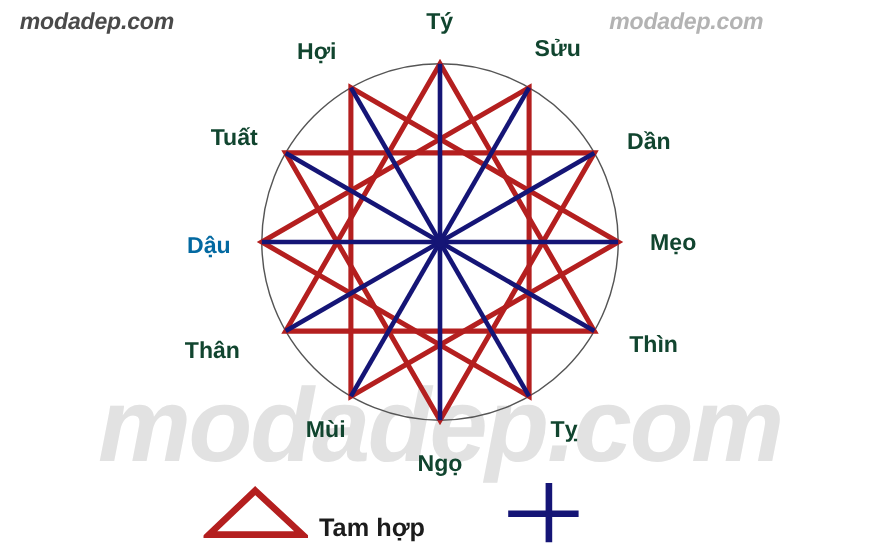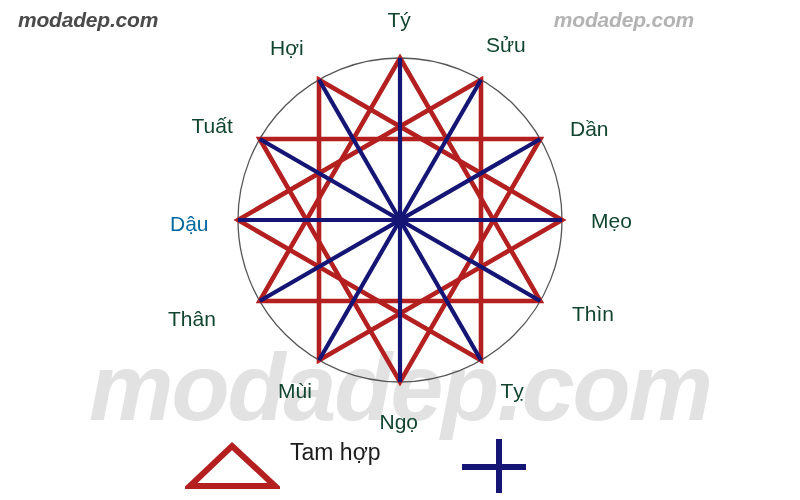--- a/index.html
+++ b/index.html
@@ -62,41 +62,42 @@
     width: 800px;
     height: 500px;
     z-index: 3;
   }
   svg { display: block; }
 
   
   .zlabel {
     position: absolute;
     font-family: "Liberation Sans", sans-serif;
-    font-weight: normal;
+    font-weight: bold;
     font-size: 21px;
     color: #11452f;
     white-space: nowrap;
     z-index: 4;
     user-select: none;
   }
 
   
   #legend {
     position: absolute;
     left: 0;
     top: 434px;
     width: 800px;
     height: 66px;
     z-index: 5;
   }
   .legend-item {
     position: absolute;
     display: flex;
-    align-items: flex-start;
+    align-items: flex-end;
+    font-weight: bold;
   }
   #legend-tamhop  { left: 185px; top: 6px; }
   #legend-tuhanh  { left: 458px; top: 2px; }
   .legend-text {
     font-family: "Liberation Sans", sans-serif;
     font-size: 23px;
     color: #1c1c1c;
     white-space: pre-line;
     line-height: 1.08;
     margin-left: 10px;

